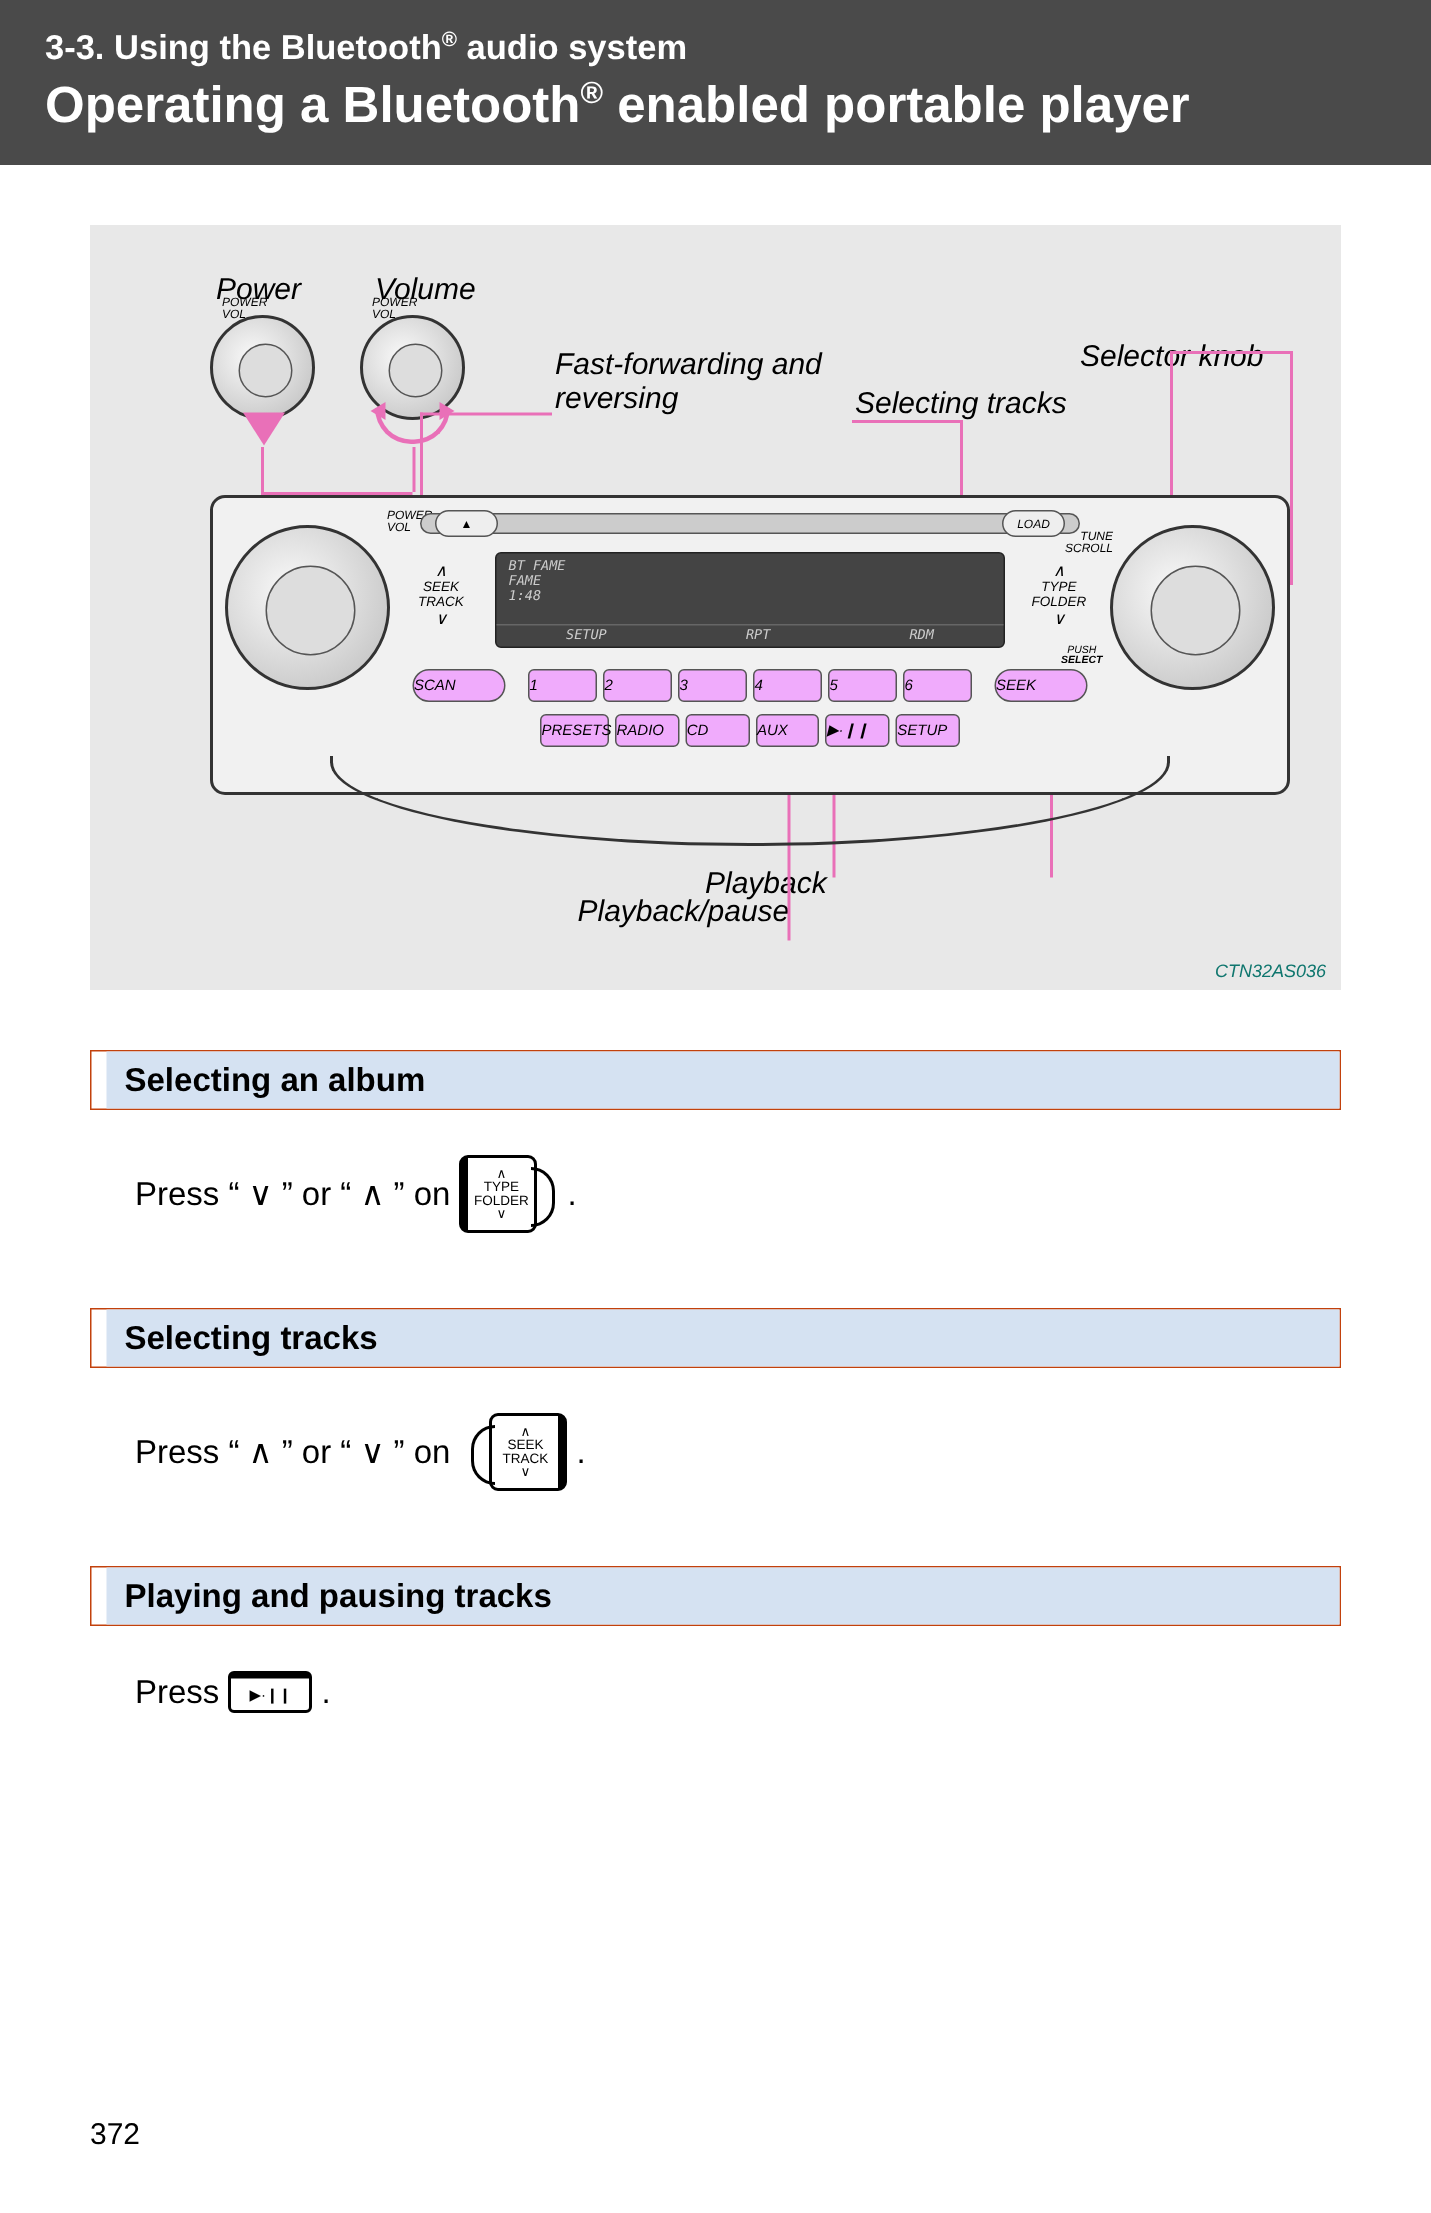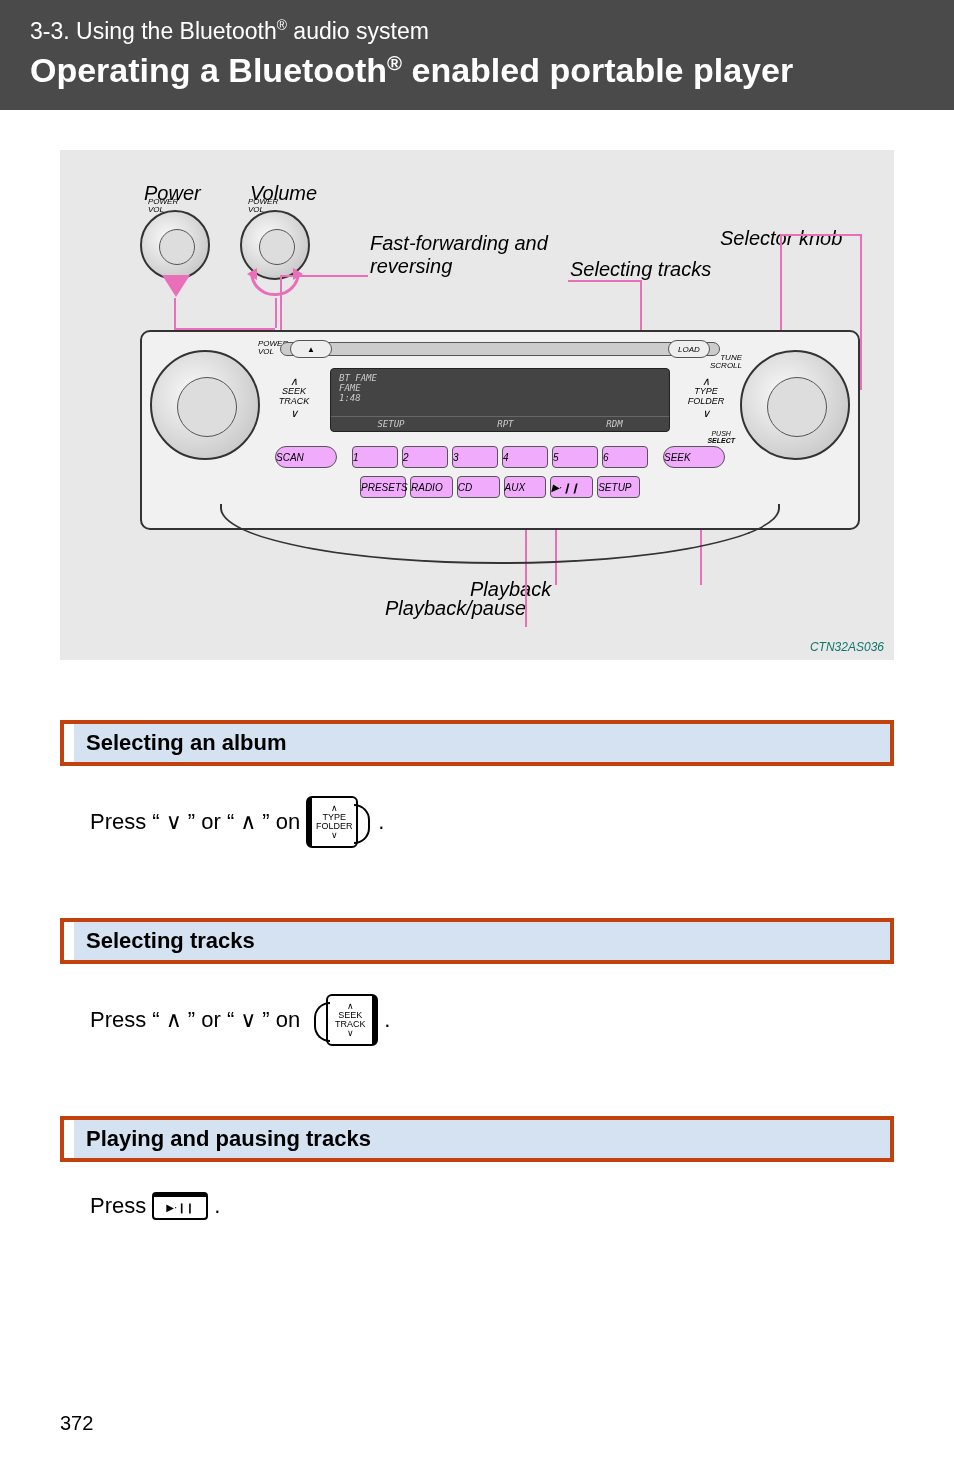--- a/index.html
+++ b/index.html
@@ -11,21 +11,21 @@
     color: #000;
     position: relative;
   }
   .header-bar {
     background: #4a4a4a;
     color: #fff;
     padding: 18px 30px 20px 30px;
   }
   .header-small {
     font-size: 23px;
-    font-weight: normal;
+    font-weight: bold;
     margin-bottom: 6px;
   }
   .header-large {
     font-size: 34px;
     font-weight: bold;
   }
   .sup { font-size: 0.6em; vertical-align: super; }
   .content {
     padding: 40px 60px 30px 60px;
   }
@@ -266,24 +266,24 @@
     border-top:10px solid #e970b8;
   }
   .callout-arrowhead-u {
     position:absolute; width:0; height:0;
     border-left:5px solid transparent;
     border-right:5px solid transparent;
     border-bottom:10px solid #e970b8;
   }
 
   .section-head {
-    margin-top: 60px;
+    margin-top: 40px;
     display: flex;
     align-items: flex-start;
-    border: 4px solid #c2410c;
+    border: 1px solid #c2410c;
     background: #fff;
   }
   .section-head .bar {
     width: 10px;
     background: #003a8c;
   }
   .section-head .title {
     flex: 1;
     background: #d5e2f2;
     padding: 6px 12px;

